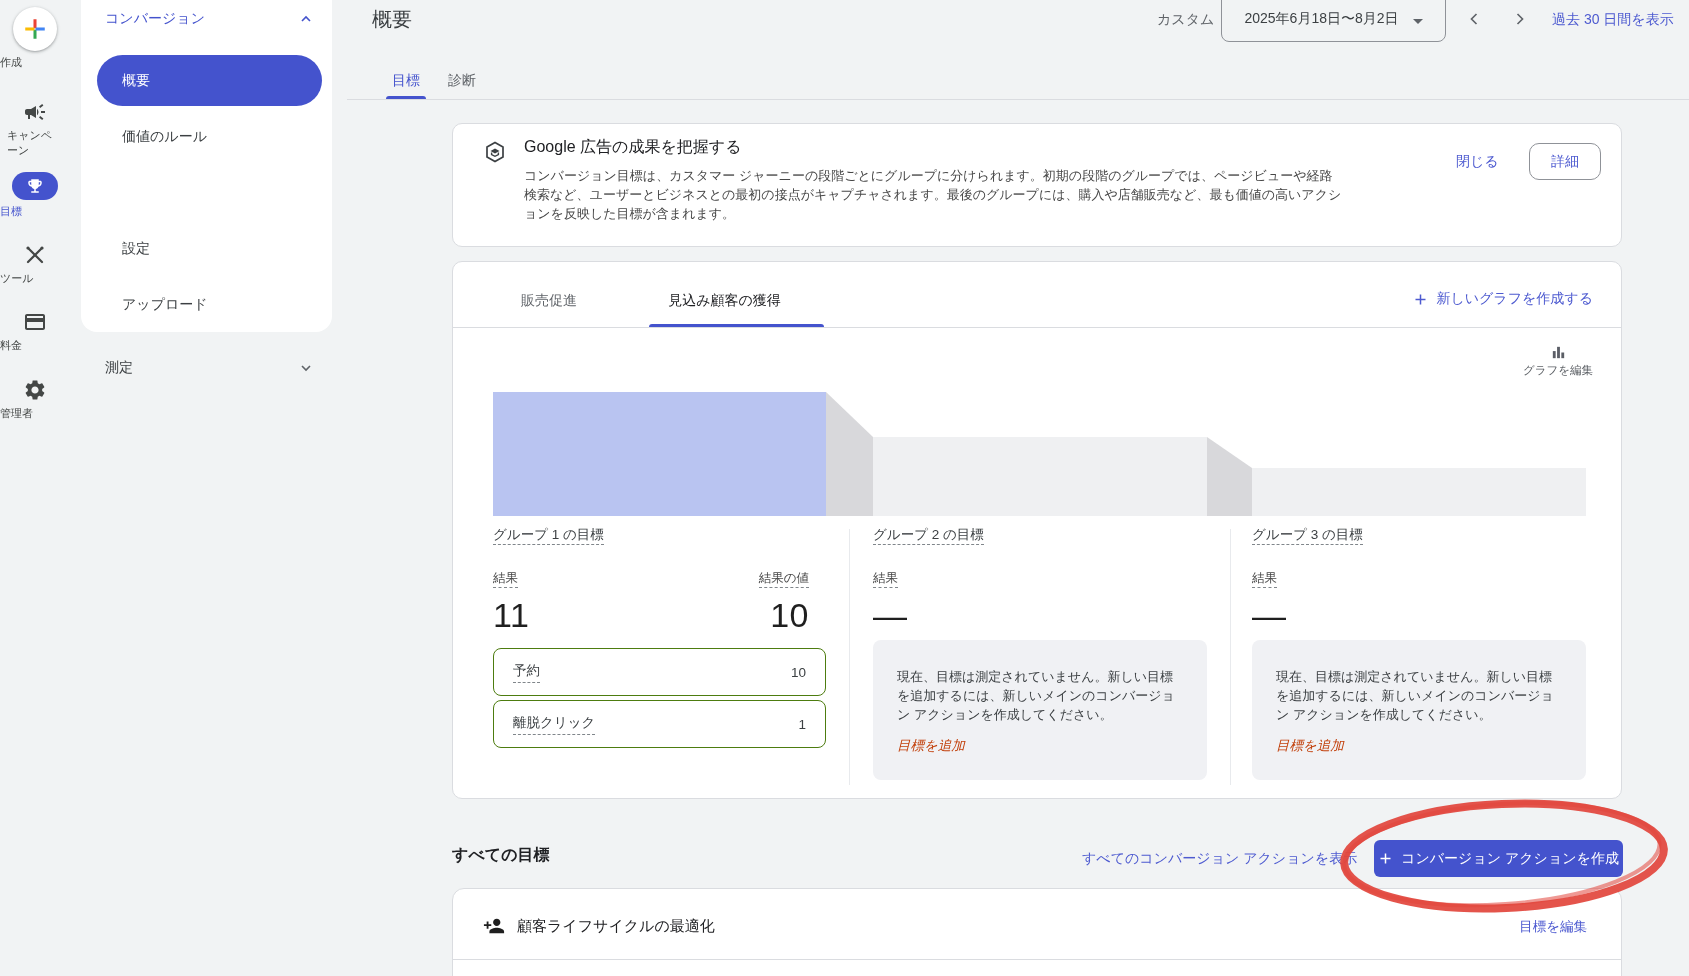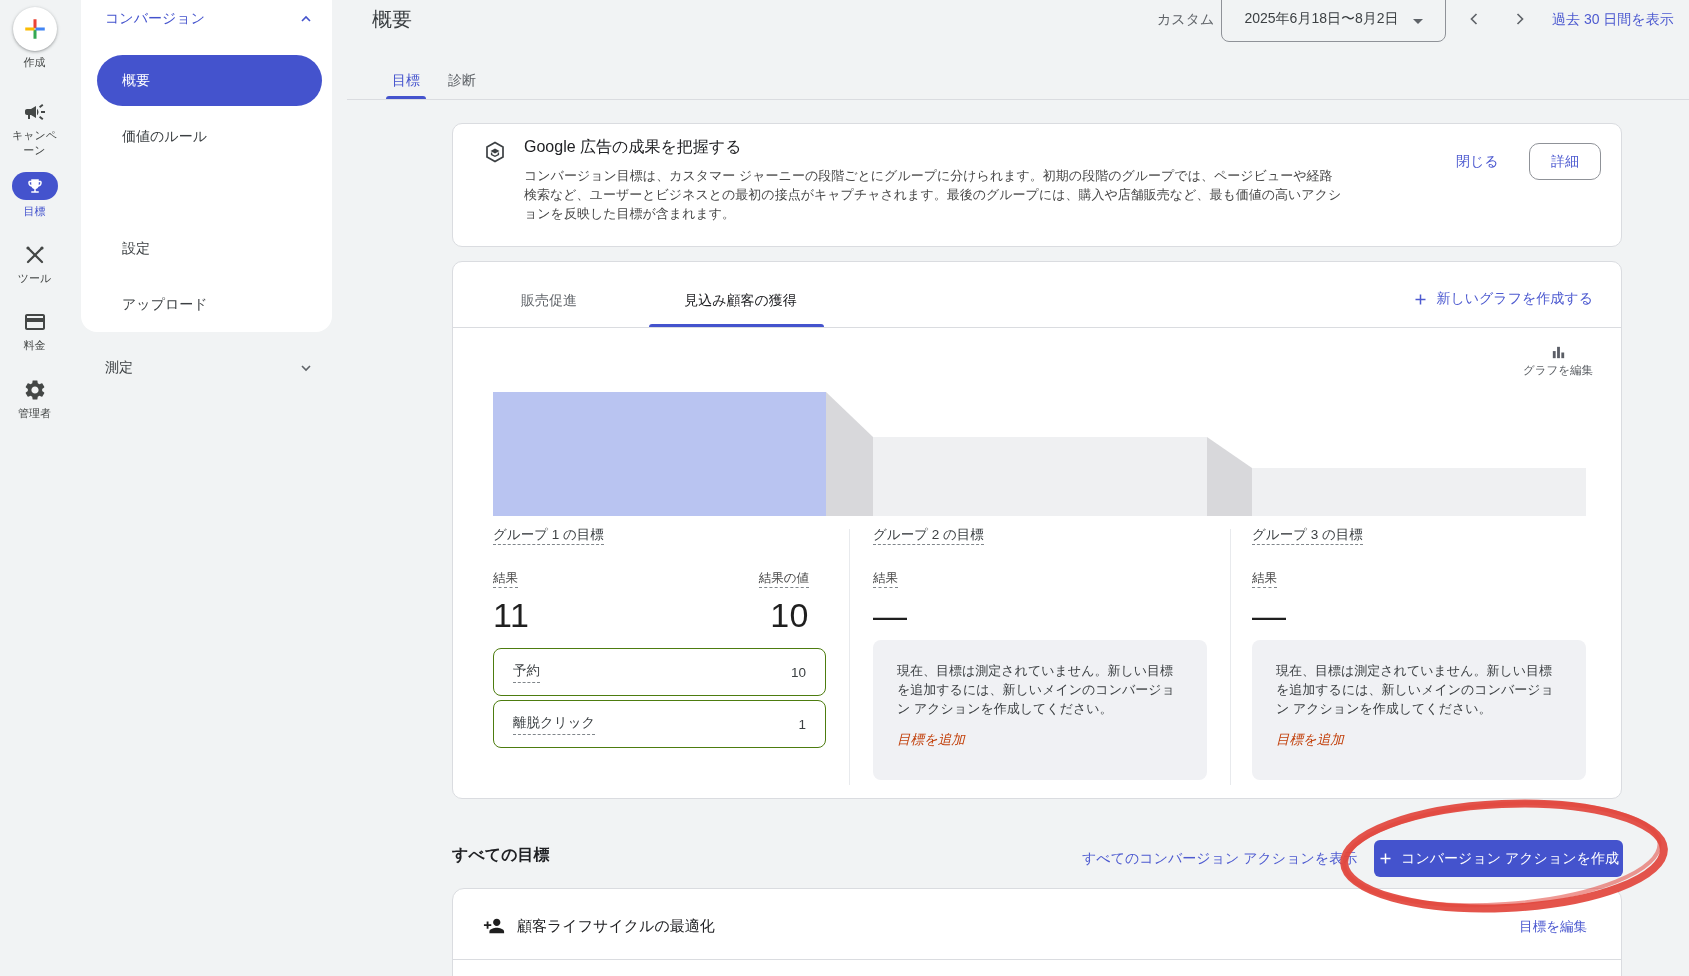--- a/index.html
+++ b/index.html
@@ -2,21 +2,21 @@
 <html><head>
 <meta charset="utf-8">
 <style>
   * { margin:0; padding:0; box-sizing:border-box; }
   html,body { width:1689px; height:976px; }
   body { font-family:"Liberation Sans", sans-serif; background:#f1f3f4; color:#3c4043; }
   .screen { position:relative; width:1689px; height:976px; overflow:hidden; background:#f1f3f4; }
 
   
   .rail { position:absolute; left:0; top:0; width:81px; height:976px; }
-  .rail-item { position:absolute; left:0; width:69px; text-align:center; cursor:pointer; }
+  .rail-item { position:absolute; left:0; width:69px; cursor:pointer; }
   .rail-label { font-size:11px; color:#444746; line-height:15px; margin-top:4px; }
   .rail-label.active { color:#4453cd; }
   .plus-circle { width:44px; height:44px; border-radius:50%; background:#fff; margin:0 auto;
                  box-shadow:0 1px 2px rgba(60,64,67,.3), 0 1px 3px 1px rgba(60,64,67,.15);
                  display:flex; align-items:center; justify-content:center; }
   .rail-ico { width:24px; height:24px; margin:0 auto; display:block; color:#444746; }
   .goal-pill { width:46px; height:28px; border-radius:14px; background:#4453cd; margin:0 auto;
                display:flex; align-items:center; justify-content:center; }
 
   
@@ -58,21 +58,21 @@
   .ic-body { position:absolute; left:71px; top:42px; width:818px; font-size:13px; line-height:19px; color:#474747; }
   .txt-btn { position:absolute; left:995px; top:25px; height:26px; padding:0 8px; border:none; background:none;
              color:#4d5ad0; font-size:14px; font-family:inherit; cursor:pointer; }
   .outline-btn { position:absolute; left:1076px; top:19px; width:72px; height:37px; border:1px solid #8f9298;
                  border-radius:10px; background:#fff; color:#4d5ad0; font-size:14px; font-family:inherit; cursor:pointer; }
 
   
   .chart-card { left:452px; top:261px; width:1170px; height:538px; }
   .ctab { position:absolute; top:14px; height:48px; line-height:48px; text-align:center; font-size:14px; color:#5f6368; cursor:pointer; }
   .ctab.sales { left:44px; width:104px; }
-  .ctab.leads { left:200px; width:175px; color:#202124; }
+  .ctab.leads { left:184px; width:175px; color:#202124; }
   .ctab-indicator { position:absolute; left:196px; top:62px; width:175px; height:3px; background:#4453cd; border-radius:3px 3px 0 0; }
   .ccard-divider { position:absolute; left:0; top:65px; width:100%; height:1px; background:#dadce0; }
   .new-graph { position:absolute; right:28px; top:28px; font-size:14px; color:#4d5ad0; cursor:pointer;
                display:flex; align-items:center; gap:8px; text-decoration:none; }
   .edit-graph { position:absolute; right:24px; top:82px; width:78px; text-align:center; color:#5f6368;
                 font-size:11.5px; cursor:pointer; }
   .edit-graph svg { display:block; margin:0 auto 2px auto; }
   .funnel { position:absolute; left:40px; top:130px; }
   .vdiv { position:absolute; top:267px; width:1px; height:256px; background:#e8eaed; }
   .vdiv.d1 { left:396px; } .vdiv.d2 { left:777px; }
@@ -83,21 +83,21 @@
   .gcol.c3 { left:799px; width:334px; }
   .dashed { border-bottom:1px dashed #80868b; padding-bottom:2px;text-align:right; }
   .g-title { font-size:13.5px; color:#3c4043; height:20px; }
   .g-stats { margin-top:22px; display:flex; justify-content:space-between; }
   .stat-label { font-size:12.5px; color:#474747; }
   .stat-num { font-size:34px; color:#1f1f1f; margin-top:9px; letter-spacing:.5px; }
   .stat.right { text-align:right; padding-right:17px; }
   .goal-box { margin-top:13px; height:48px; border:1px solid #4d7c0f; border-radius:8px; display:flex;
               align-items:center; justify-content:space-between; padding:0 19px; font-size:13.5px; color:#3c4043; cursor:pointer; }
   .goal-box + .goal-box { margin-top:4px; }
-  .empty-box { margin-top:5px; height:140px; background:#f0f1f4; border-radius:8px; padding:21px 24px; }
+  .empty-box { margin-top:5px; height:140px; background:#f0f1f4; border-radius:8px; padding:27px 24px; }
   .empty-box .etxt { font-size:13px; line-height:19px; color:#3c4043; }
   .add-goal { display:inline-block; margin-top:13px; font-size:13.5px; color:#c2410c; cursor:pointer; text-decoration:none;font-style:italic; }
 
   
   .ag-title { position:absolute; left:452px; top:845px; font-size:16px; font-weight:bold; color:#202124; }
   .ag-viewall { position:absolute; left:1082px; top:850px; font-size:14px; color:#4d5ad0; cursor:pointer; text-decoration:none; }
   .create-btn { position:absolute; left:1374px; top:840px; width:249px; height:37px; border:none; border-radius:6px;
                 background:#4453cd; color:#fff; font-size:14px; font-family:inherit; cursor:pointer;
                 display:flex; align-items:center; justify-content:center; gap:8px; }
   .red-ellipse { position:absolute; left:1328px; top:790px; pointer-events:none; z-index:6; }

